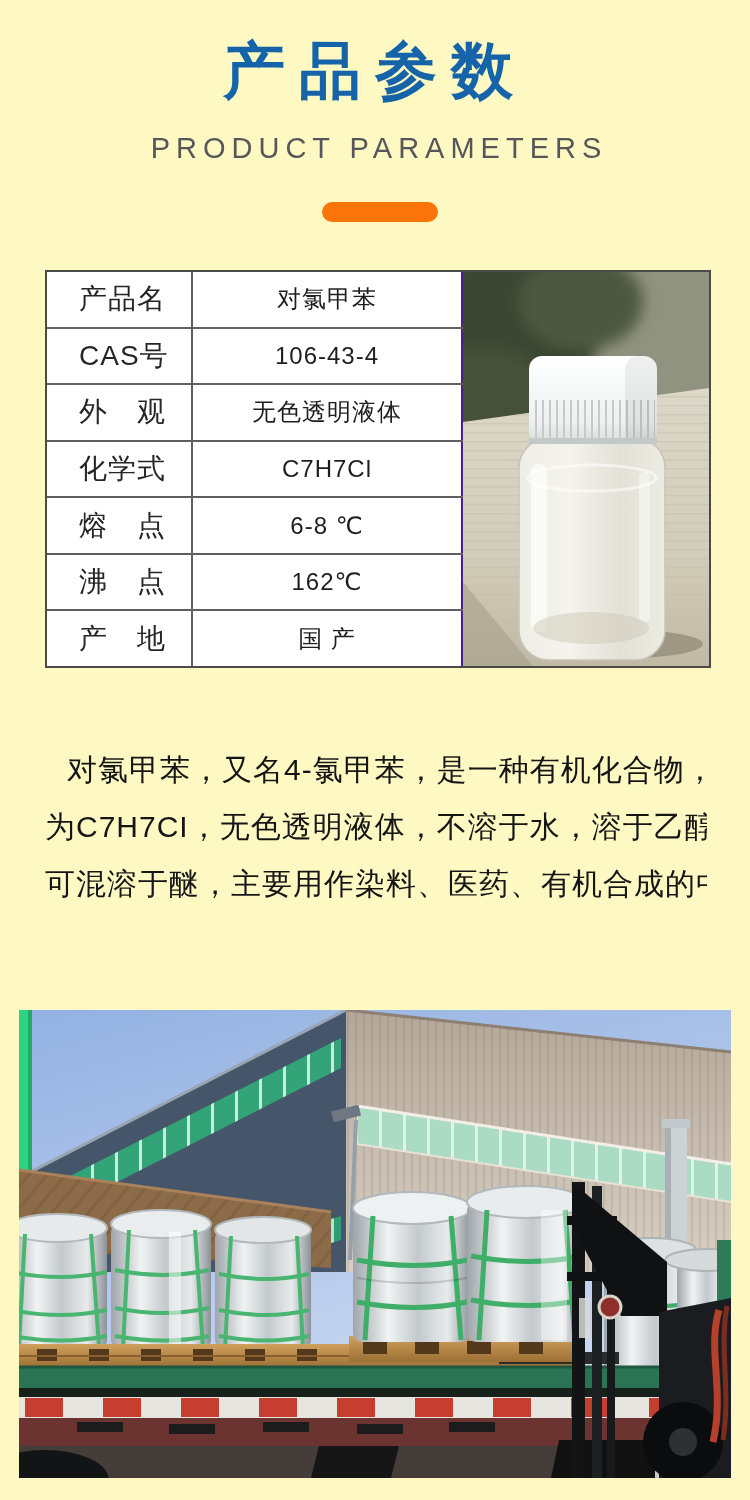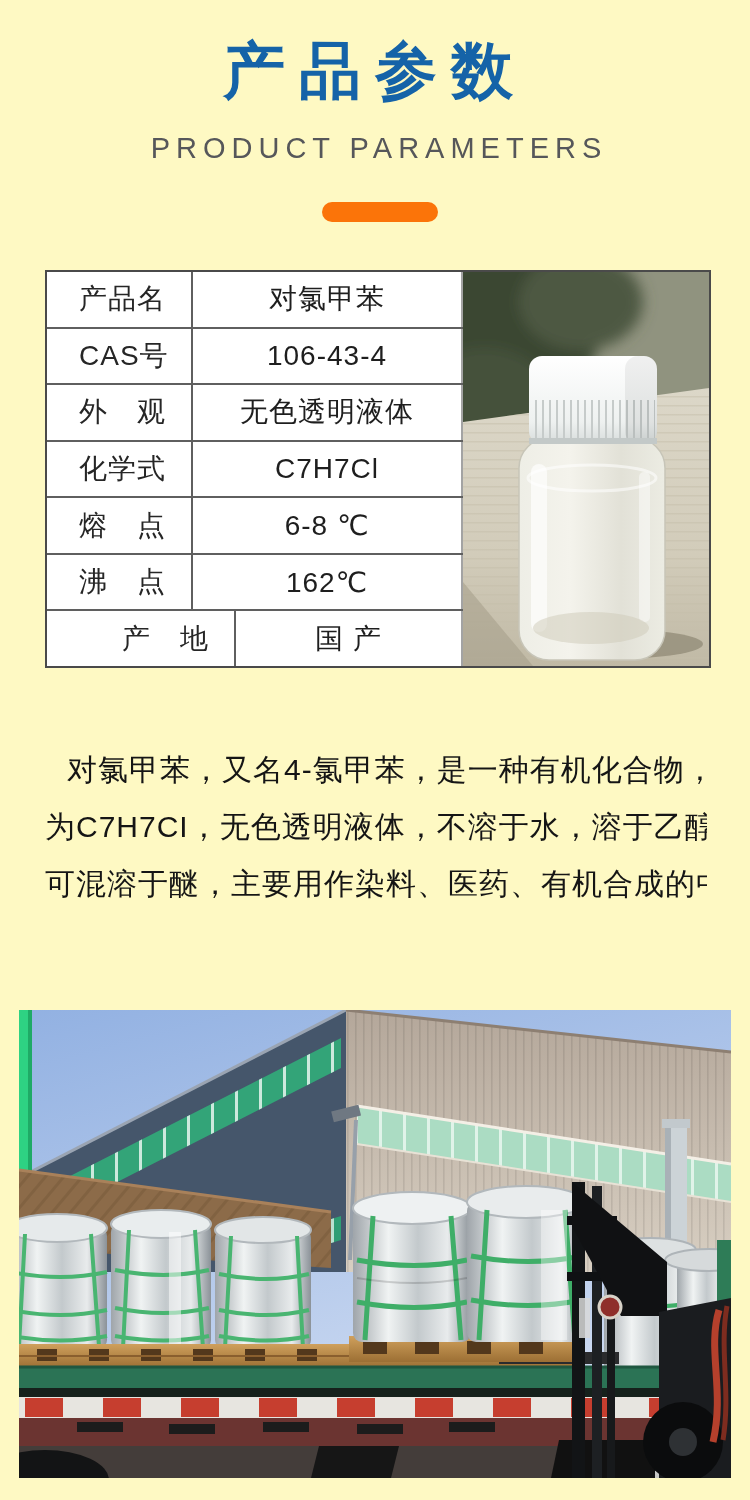--- a/index.html
+++ b/index.html
@@ -12,25 +12,25 @@
   .page-subtitle{position:absolute;top:130px;left:4px;width:750px;text-align:center;
     font-size:29px;line-height:36px;font-weight:400;color:#56575a;letter-spacing:6px;}
   .divider-pill{position:absolute;top:202px;left:322px;width:116px;height:20px;
     border-radius:10px;background:#fb7409;}
 
   
   .spec{position:absolute;top:270px;left:45px;width:666px;height:398px;
     display:flex;border:2px solid #4a4a4a;box-sizing:border-box;background:#fff;}
   .spec-table{width:416px;display:flex;flex-direction:column;}
   .spec-row{flex:1;display:flex;border-bottom:2px solid #5f5f5f;box-sizing:border-box;}
-  .spec-row:last-child{border-bottom:none;padding-left:43px;}
+  .spec-row:last-child{border-bottom:none;}
   .spec-label{width:146px;box-sizing:border-box;border-right:2px solid #5f5f5f;
     display:flex;align-items:center;padding-left:32px;font-size:28px;color:#262626;letter-spacing:1px;}
-  .spec-value{flex:1;box-sizing:border-box;border-right:2px solid #a3a3a3;
-    display:flex;align-items:center;justify-content:center;font-size:28px;color:#1e1e1e;letter-spacing:1px;}
+  .spec-value{flex:1;box-sizing:border-box;border-right:2px solid #4c1d95;
+    display:flex;align-items:center;justify-content:center;font-size:24px;color:#1e1e1e;letter-spacing:1px;}
   .spec-photo{flex:1;position:relative;overflow:hidden;}
   .spec-photo svg{display:block;width:100%;height:100%;}
 
   
   .desc{position:absolute;top:741px;left:45px;width:662px;color:#151515;}
   .desc-line{font-size:30px;line-height:57px;height:57px;white-space:nowrap;
     text-align:justify;text-align-last:justify;letter-spacing:1px;overflow:hidden;}
   .desc-line.first{text-indent:22px;}
   .desc-line.last{text-align-last:left;}
 

